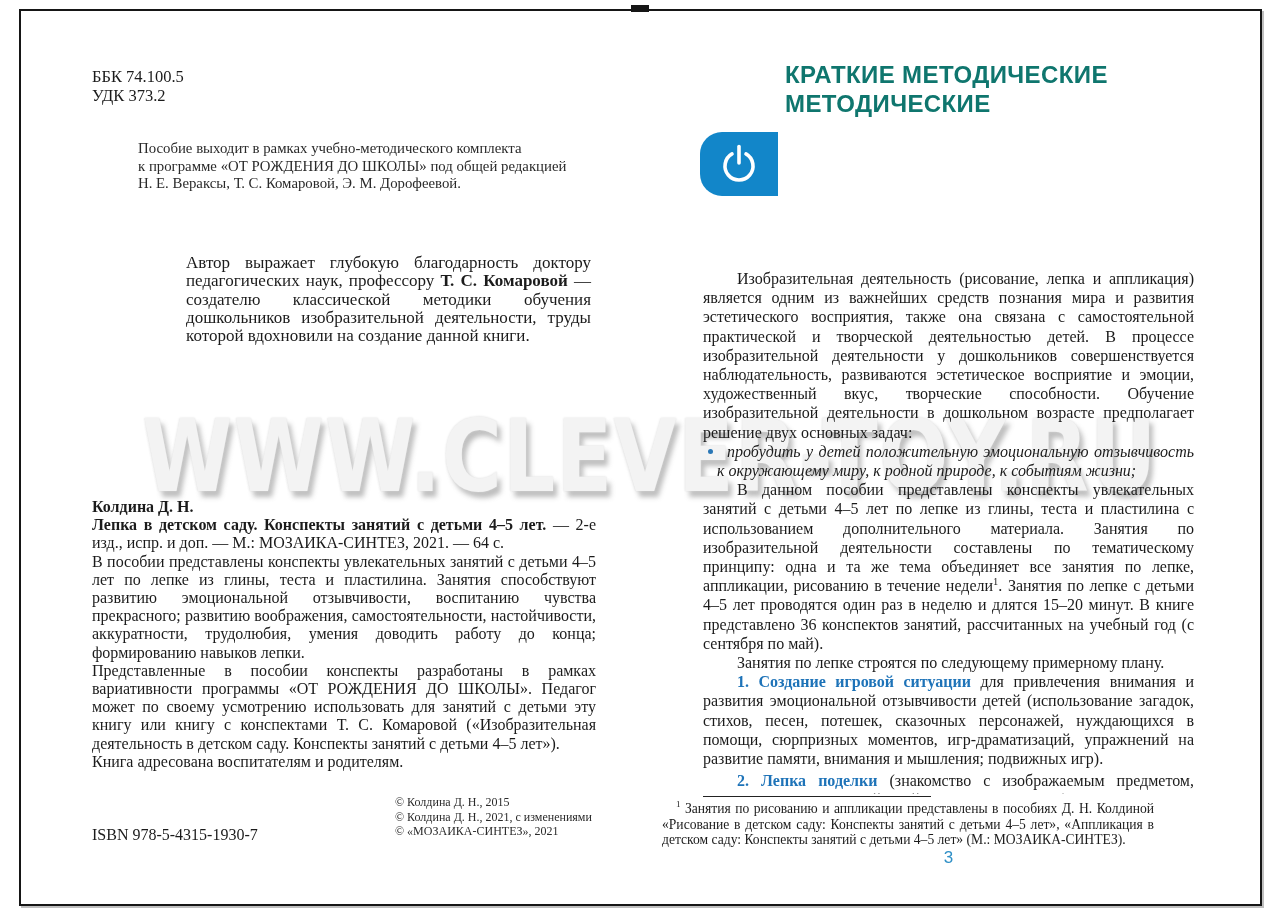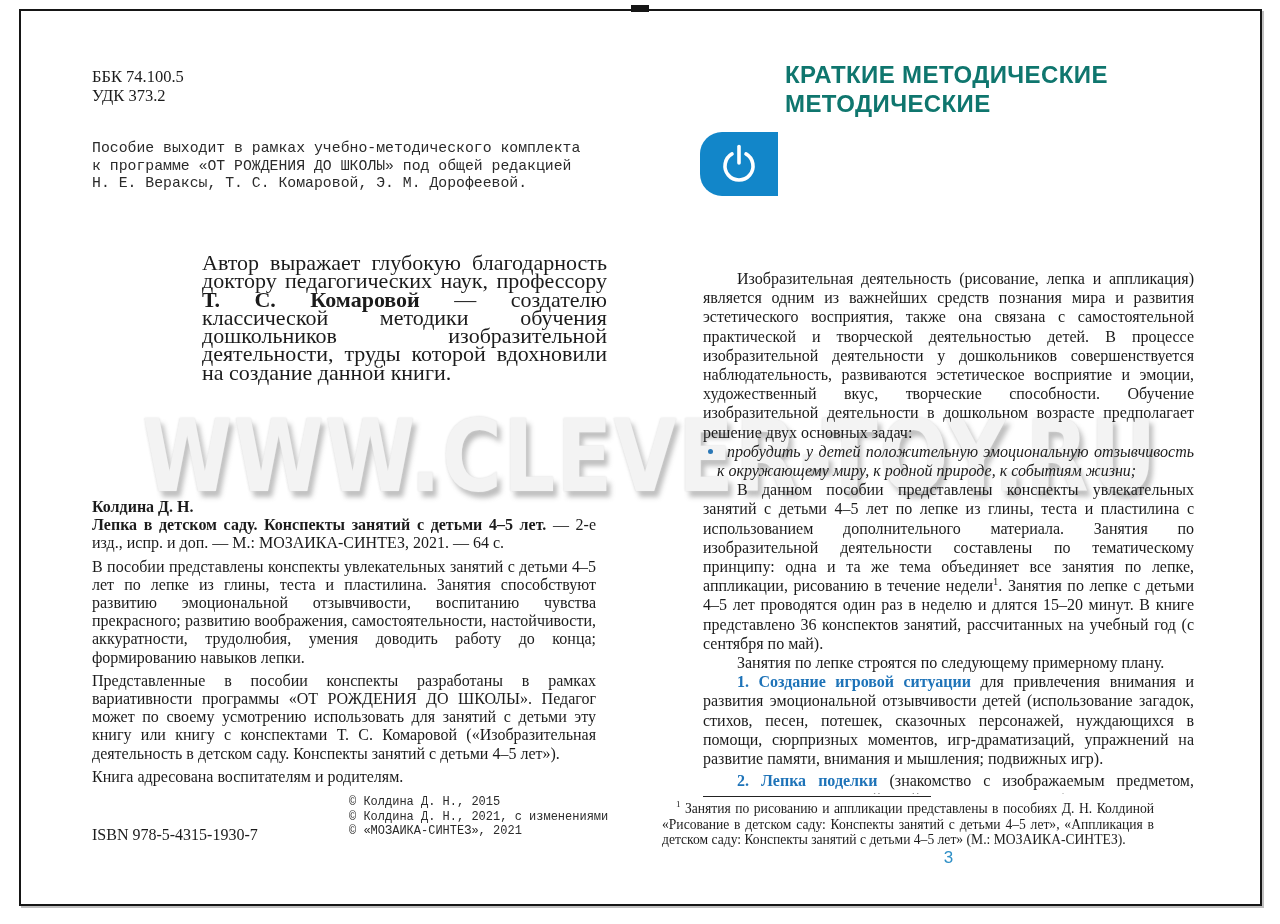--- a/index.html
+++ b/index.html
@@ -13,32 +13,32 @@
                  background:#161616; z-index:3; }
 
   .blk { position:absolute; z-index:2; }
 
   
   .watermark { position:absolute; left:142px; top:398px; z-index:1;
     font-family:"DejaVu Sans", sans-serif; font-weight:bold; font-size:82px;
     letter-spacing:1px; white-space:nowrap; color:#f3f3f3;
     transform:scaleY(1.22); transform-origin:left top;
     text-shadow:0 0 2px #dcdcdc, 4px 5px 5px rgba(110,110,110,0.45); }
-  .sans   { font-family:Liberation Mono, monospace; }
+  .sans   { font-family:Liberation Serif, serif;margin-left:46px; }
 
   .bbk { left:92px; top:68px; font-size:16.5px; line-height:18.5px; }
   .imprint { left:92px; top:140px; font-size:14.8px; line-height:17.6px; color:#2a2a2a; }
 
-  .ack { left:202px; top:254px; width:405px; text-align:justify;
-         font-size:22px; line-height:18.3px; }
+  .ack { left:186px; top:254px; width:405px; text-align:justify;
+         font-size:17px; line-height:18.3px; }
   .ack b { font-weight:bold; }
 
   .biblio { left:92px; top:498px; width:504px; text-align:justify;
             font-size:16px; line-height:18.2px; hyphens:auto; }
-  .biblio p { margin-top:5px; }
+  .biblio p { }
   .biblio p.first { margin-top:0; }
 
   .copyrights { left:349px; top:795px; font-size:12px; line-height:14.6px; color:#2a2a2a; }
   .isbn { left:92px; top:826px; font-size:16px;text-align:center; }
 
   
   .heading { left:785px; top:61px; width:420px;
     font-family:"Liberation Sans", sans-serif; font-weight:bold;
     font-size:24px; line-height:28.5px; letter-spacing:0.4px; color:#0f766e; }
 

